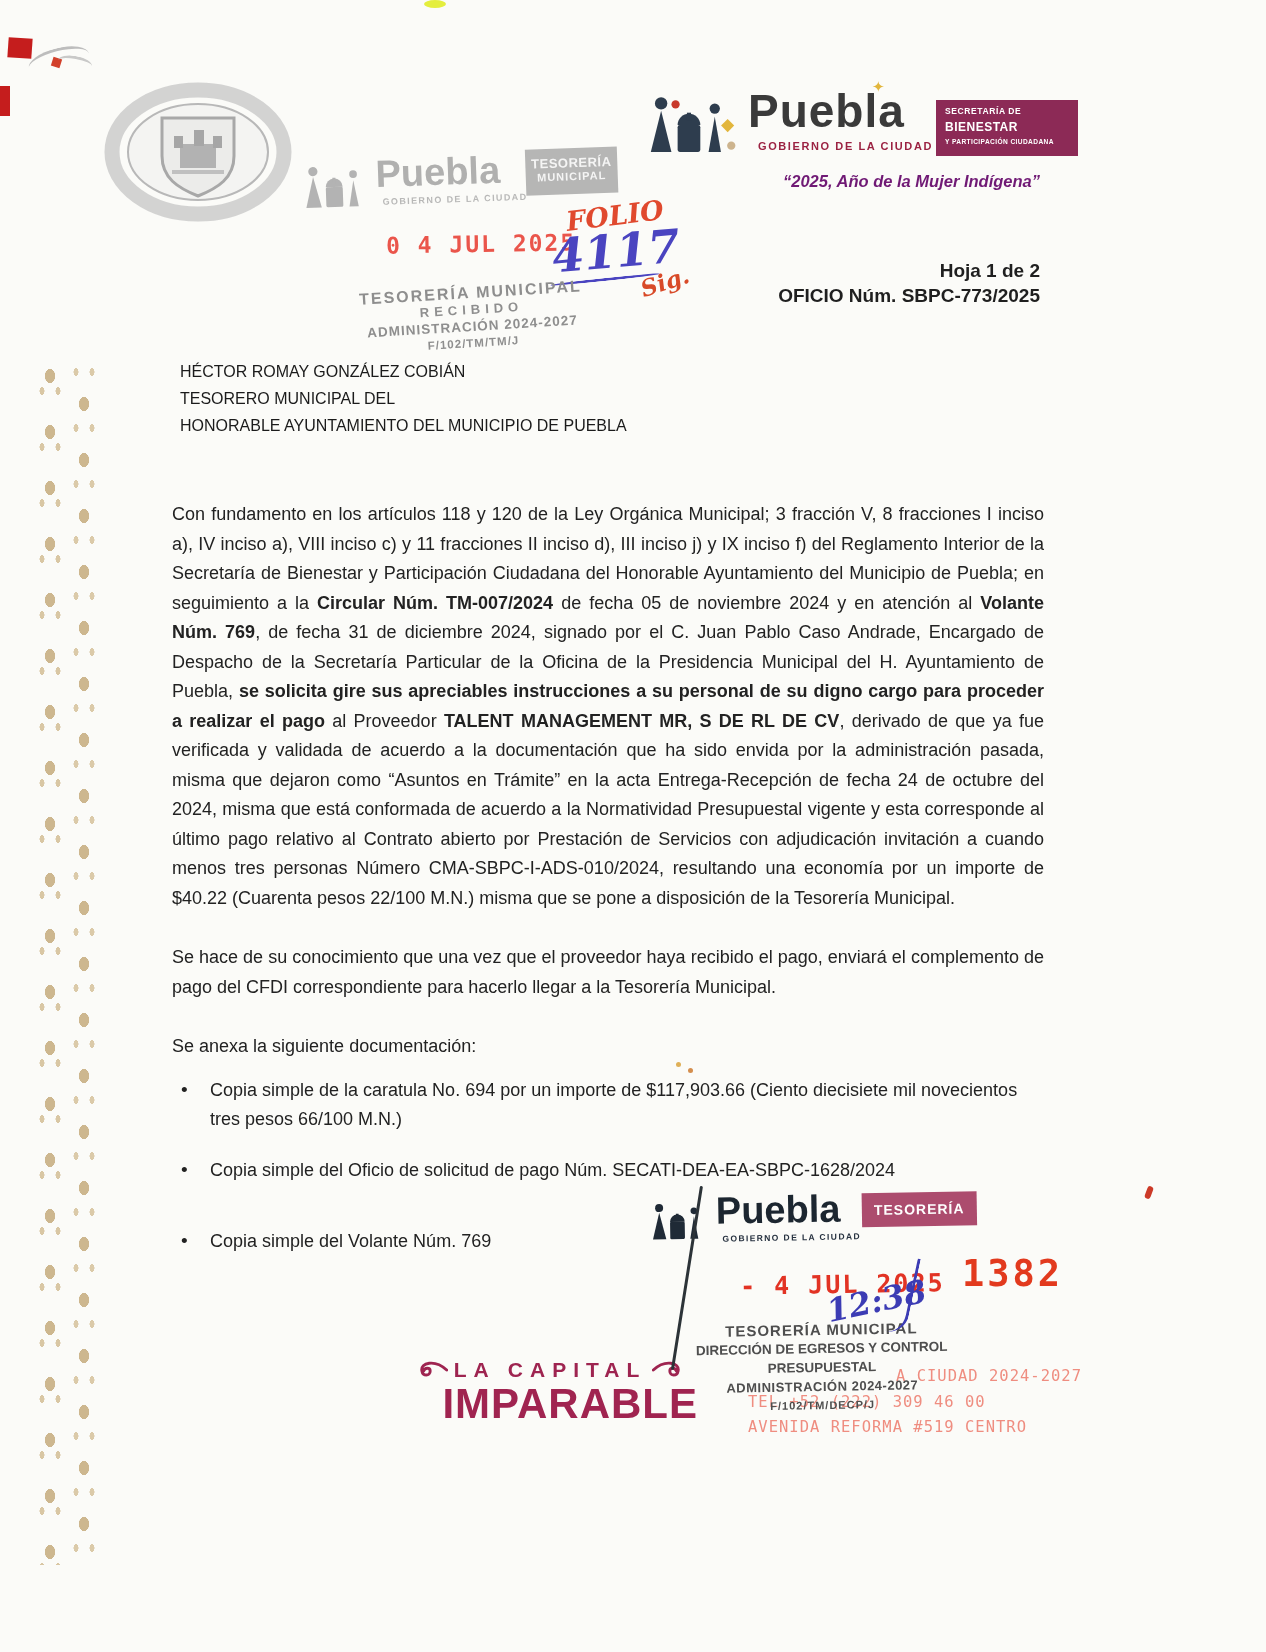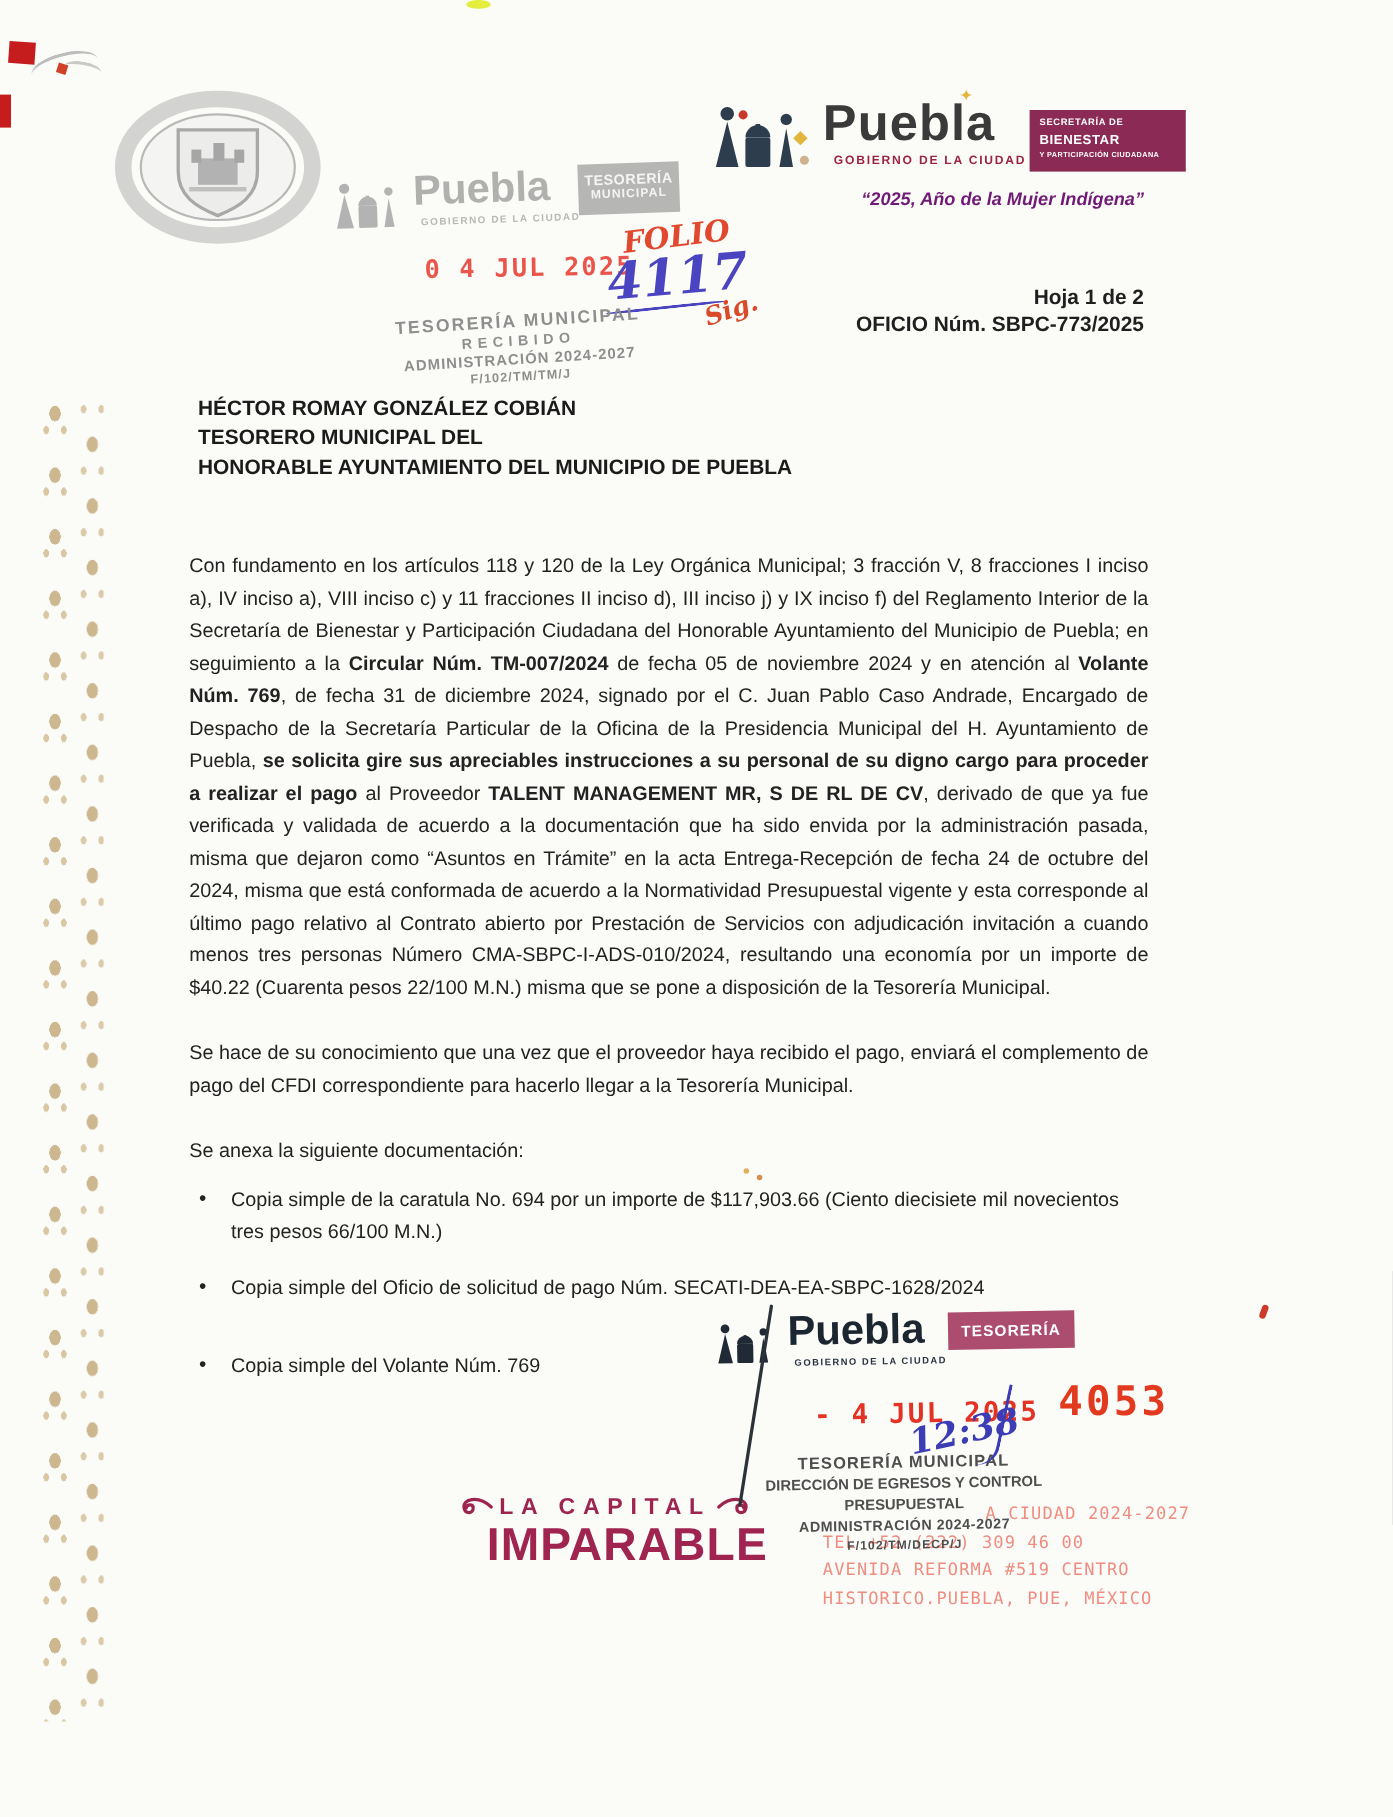--- a/index.html
+++ b/index.html
@@ -82,21 +82,21 @@
   .signature { position:absolute; left:640px; top:268px; font-size:23px; color:#d84a28; transform:rotate(-18deg); font-weight:bold; }
 
   .received-text { position:absolute; left:322px; top:284px; width:300px; text-align:center;
                    color:#8e8e8e; font-weight:bold; transform:rotate(-3.5deg); line-height:17px; }
   .received-text .l1 { font-size:16px; letter-spacing:2px; }
   .received-text .l2 { font-size:13px; letter-spacing:5px; }
   .received-text .l3 { font-size:13.5px; letter-spacing:1px; }
   .received-text .l4 { font-size:11.5px; letter-spacing:1px; }
 
   
-  .addressee { position:absolute; left:180px; top:358px; font-weight:bold; font-size:19px; line-height:27px; color:#1b1b1b; }
+  .addressee { position:absolute; left:180px; top:358px; font-weight:normal; font-size:16px; line-height:27px; color:#1b1b1b; }
 
   
   .doc-body { position:absolute; left:172px; top:500px; width:872px;
               font-size:18px; line-height:29.5px; text-align:justify; color:#222; }
   .doc-body p { margin:0; }
   .doc-body .bold { font-weight:bold; }
   .p2 { margin-top:30px !important; }
   .annex-intro { margin-top:30px !important; }
   ul.annex-list { margin-top:14px; list-style:none; }
   ul.annex-list li { position:relative; padding-left:38px; margin-bottom:21px; text-align:left; }
@@ -265,35 +265,34 @@
     </svg>
     <div class="wordmark">Puebla</div>
     <div class="subtitle">GOBIERNO DE LA CIUDAD</div>
     <div class="box">TESORERÍA</div>
   </div>
 
   <div class="pen-stroke"></div>
   <div class="egresos-date">- 4 JUL 2025</div>
   <div class="hand time-hand">12:38</div>
   <div class="paren-stroke"></div>
-  <div class="folio-2436">4053</div>
+  <div class="folio-2436">1382</div>
 
   <div class="egresos-text">
     <div class="l1">TESORERÍA MUNICIPAL</div>
     <div class="l2">DIRECCIÓN DE EGRESOS Y CONTROL</div>
     <div class="l3">PRESUPUESTAL</div>
     <div class="l4">ADMINISTRACIÓN 2024-2027</div>
     <div class="l5">F/102/TM/DECP/J</div>
   </div>
 
   <div class="footer-address">
     <div class="l1">A CIUDAD 2024-2027</div>
     <div>TEL +52 (222) 309 46 00</div>
     <div>AVENIDA REFORMA #519 CENTRO</div>
-    <div>HISTORICO.PUEBLA, PUE, MÉXICO</div>
   </div>
 
   <div class="capital-logo">
     <div class="row1">
       <svg class="swirl" width="32" height="22" viewBox="0 0 34 24">
           <path d="M33 12 C20 0 4 4 6 13 C7 19 15 19 15 13 C15 9 9 9 8 13" fill="none" stroke="#9e2450" stroke-width="3.2" stroke-linecap="round"></path>
         </svg>
       <span>LA CAPITAL</span>
       <svg class="swirl mirror" width="32" height="22" viewBox="0 0 34 24">
           <path d="M33 12 C20 0 4 4 6 13 C7 19 15 19 15 13 C15 9 9 9 8 13" fill="none" stroke="#9e2450" stroke-width="3.2" stroke-linecap="round"></path>

